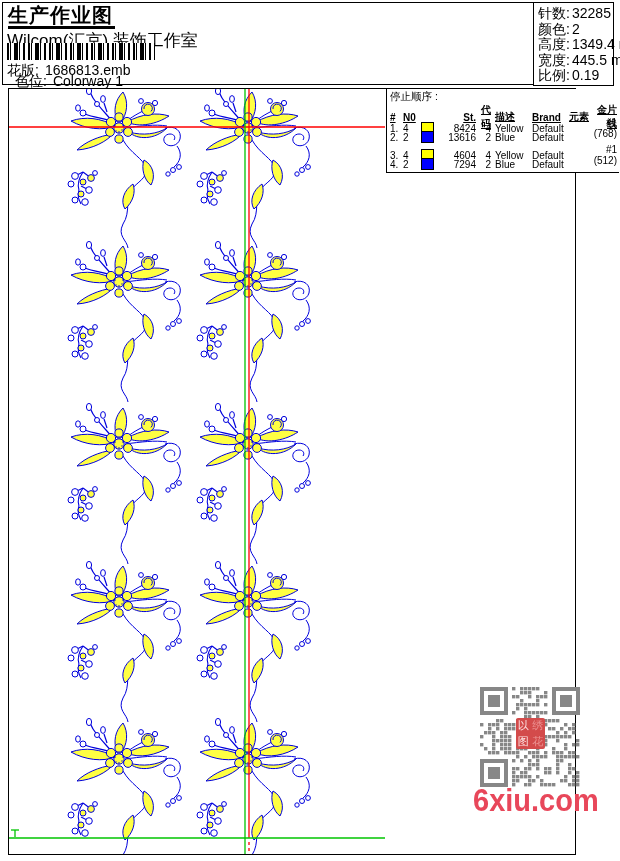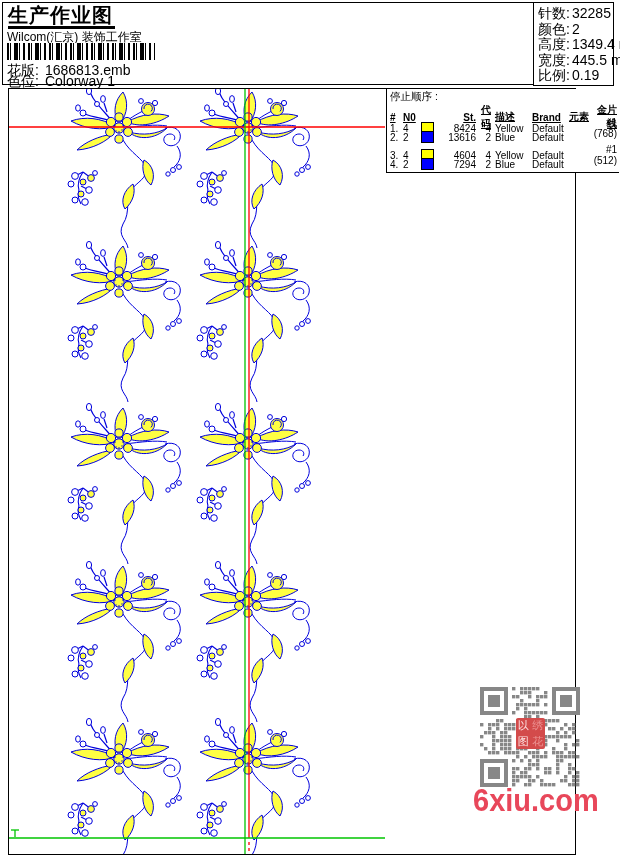--- a/index.html
+++ b/index.html
@@ -2,25 +2,25 @@
 <html><head>
 <meta charset="utf-8">
 <style>
   html,body{margin:0;padding:0;background:#fff;}
   body{width:620px;height:861px;position:relative;font-family:"Liberation Sans",sans-serif;color:#000;overflow:hidden;}
   .box{position:absolute;box-sizing:border-box;border:1px solid #000;background:#fff;}
 
   
   #hdr-left{left:2px;top:2px;width:532px;height:83px;}
   #page-title{position:absolute;left:5px;top:2px;font-size:20px;font-weight:bold;line-height:21px;border-bottom:3px solid #000;padding:0 2px 0 0;letter-spacing:1px;}
-  #studio{position:absolute;left:4px;top:26px;font-size:12px;}
+  #studio{position:absolute;left:4px;top:26px;font-size:17px;}
   #barcode{position:absolute;left:4px;top:40px;width:148px;height:17px;
     background-image:repeating-linear-gradient(90deg,#000 0 2px,#fff 2px 3px,#000 3px 4px,#fff 4px 7px,#000 7px 11px,#fff 11px 12px,#000 12px 13px,#fff 13px 16px,#000 16px 18px,#fff 18px 21px);}
   .hdr-line{position:absolute;left:4px;font-size:14px;}
-  #pattern-line{top:59px;} #colorway-line{top:70px;}
+  #pattern-line{top:59px;} #colorway-line{top:70px;margin-left:8px;}
   .hdr-line .lbl{margin-right:6px;}
 
   
   #hdr-right{left:533px;top:2px;width:81px;height:84px;}
   #stats{position:absolute;left:4px;top:3px;right:2px;}
   .stat-row{display:flex;font-size:14px;line-height:15.5px;white-space:nowrap;align-items:flex-end;}
   .stat-row .lbl{width:34px;flex:none;}
 
   
   #draw{left:8px;top:88px;width:568px;height:767px;}

